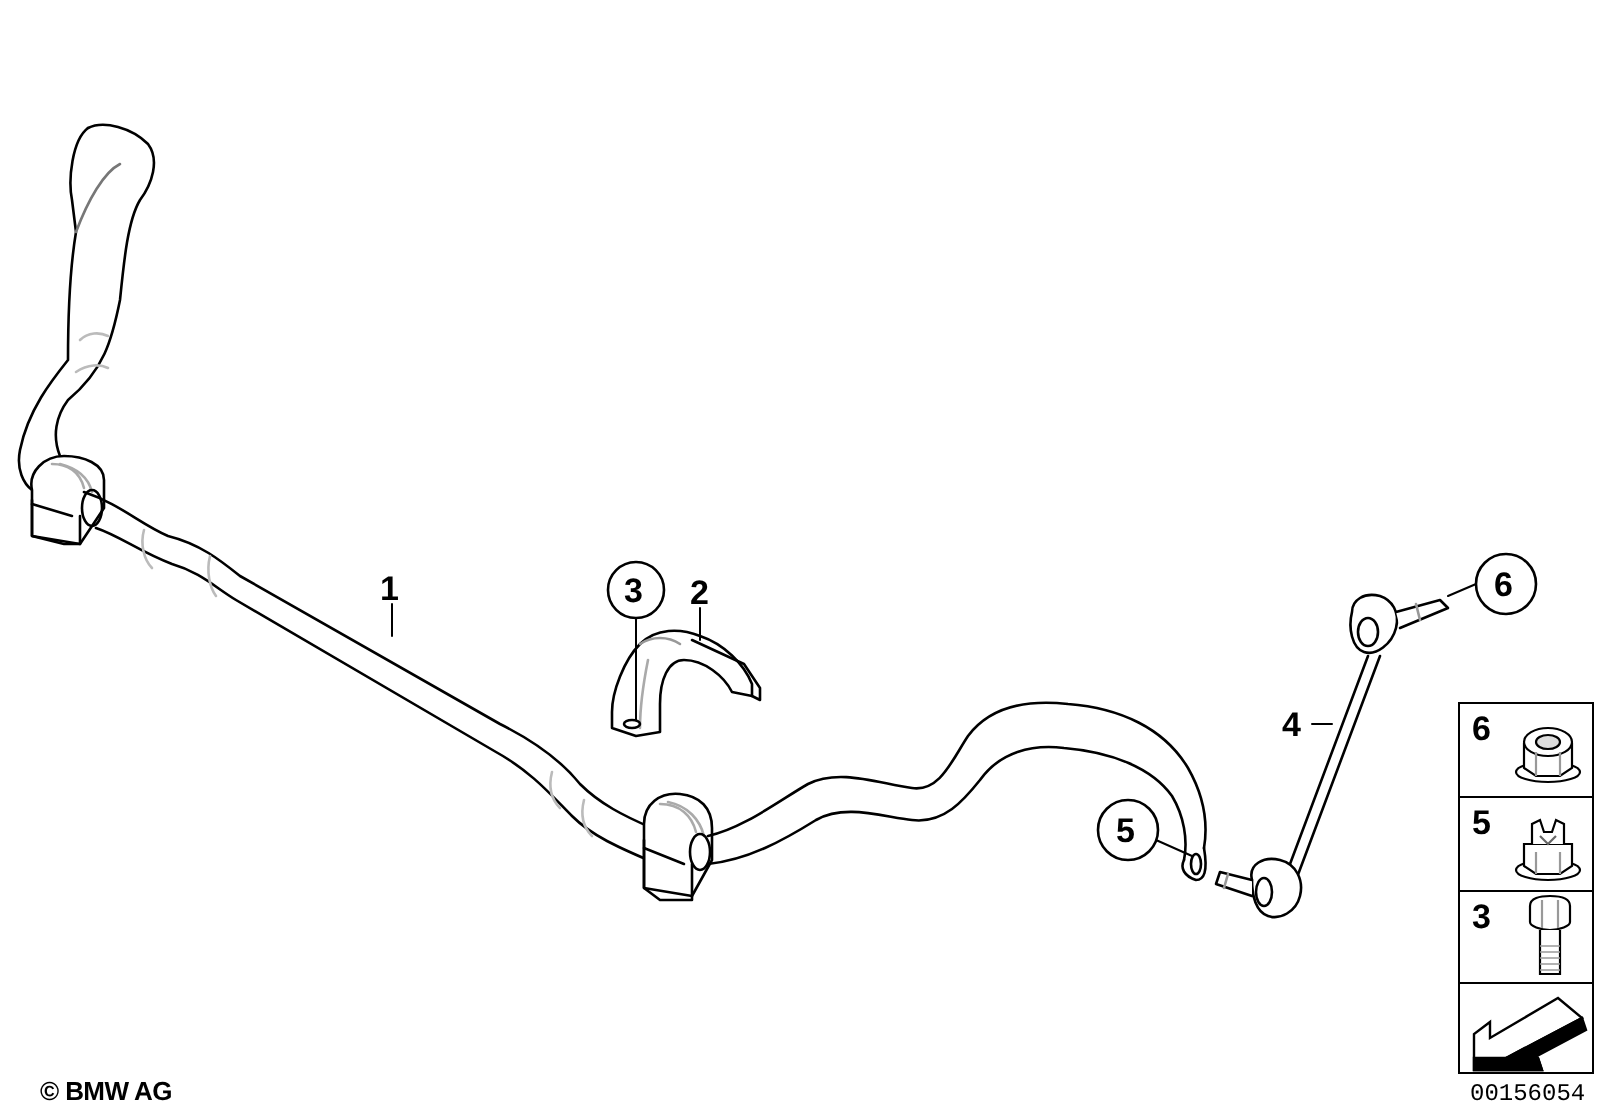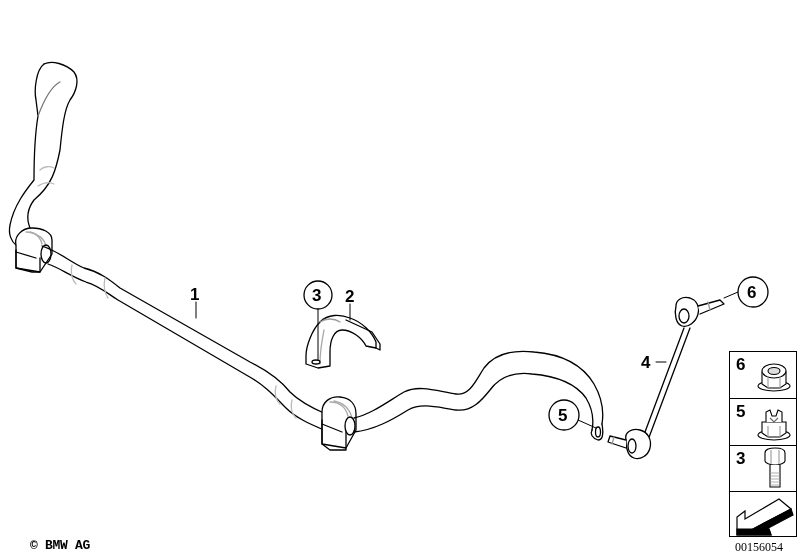--- a/index.html
+++ b/index.html
@@ -3,22 +3,22 @@
 <meta charset="utf-8">
 <style>
   html, body { margin: 0; padding: 0; background: #ffffff; }
   body { width: 799px; height: 559px; position: relative; overflow: hidden; font-family: "Liberation Sans", sans-serif; }
   #canvas { position: absolute; left: 0; top: 0; width: 799px; height: 559px; }
   .callout-num { font-family: "Liberation Sans", sans-serif; font-weight: bold; font-size: 17px; fill: #000; }
   .legend { position: absolute; left: 729px; top: 351px; width: 68px; height: 186px; border: 1px solid #000; border-right: 1px solid #000; box-sizing: border-box; background: #fff; }
   .legend-cell { position: absolute; left: 0; width: 100%; border-bottom: 1px solid #000; box-sizing: border-box; }
   .legend-cell .num { position: absolute; left: 6px; top: 3px; font-weight: bold; font-size: 17px; font-family: "Liberation Sans", sans-serif; }
   .legend-cell svg { position: absolute; }
-  .footer-left { position: absolute; left: 30px; top: 538px; font-size: 13px; font-weight: bold; font-family: Liberation Mono, monospace; letter-spacing: -0.3px; }
-  .footer-right { position: absolute; left: 735px; top: 540px; font-size: 12px; font-family: Liberation Serif, serif; }
+  .footer-left { position: absolute; left: 20px; top: 538px; font-size: 13px; font-weight: bold; font-family: Liberation Sans, sans-serif; letter-spacing: -0.3px; }
+  .footer-right { position: absolute; left: 735px; top: 540px; font-size: 12px; font-family: Liberation Mono, monospace; }
 </style>
 </head>
 <body>
 
 <svg id="canvas" viewBox="0 0 799 559" xmlns="http://www.w3.org/2000/svg">
   <g fill="none" stroke="#000" stroke-width="1.3" stroke-linejoin="round" stroke-linecap="round">
 
     <g>
       <path d="M 44 64 C 36 70 34 90 36 100 L 38 116 C 34 140 34 170 34 180 C 26 190 14 205 10 225 C 8 235 12 242 16 245"></path>
       <path d="M 44 64 C 52 60 66 64 74 72 C 80 80 76 92 70 100 C 64 110 62 130 60 150 C 56 170 52 185 34 200 C 28 208 26 218 30 228"></path>

